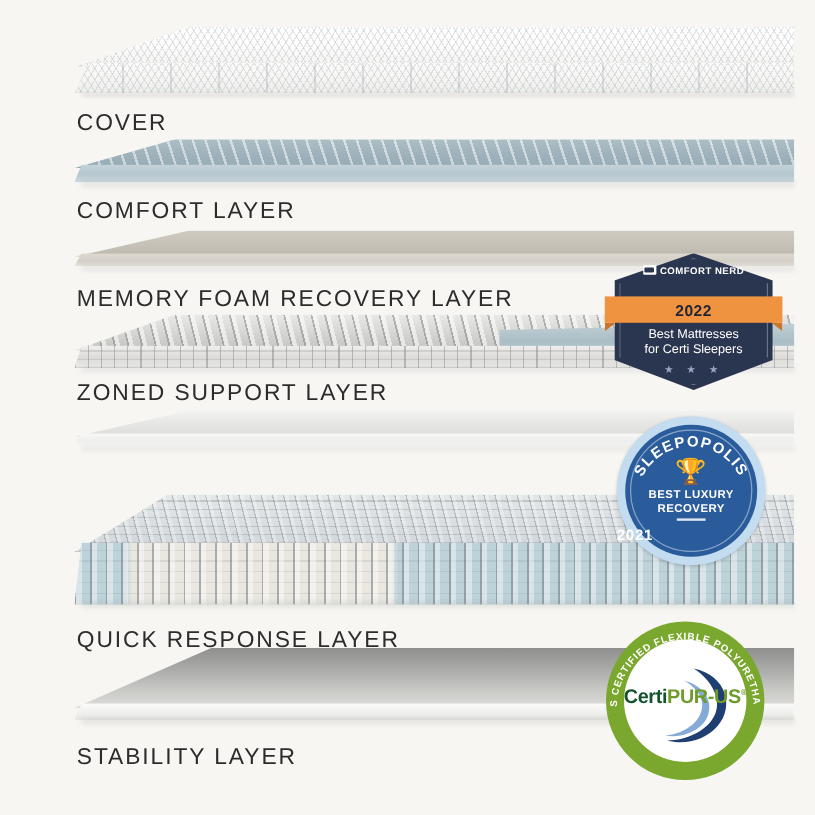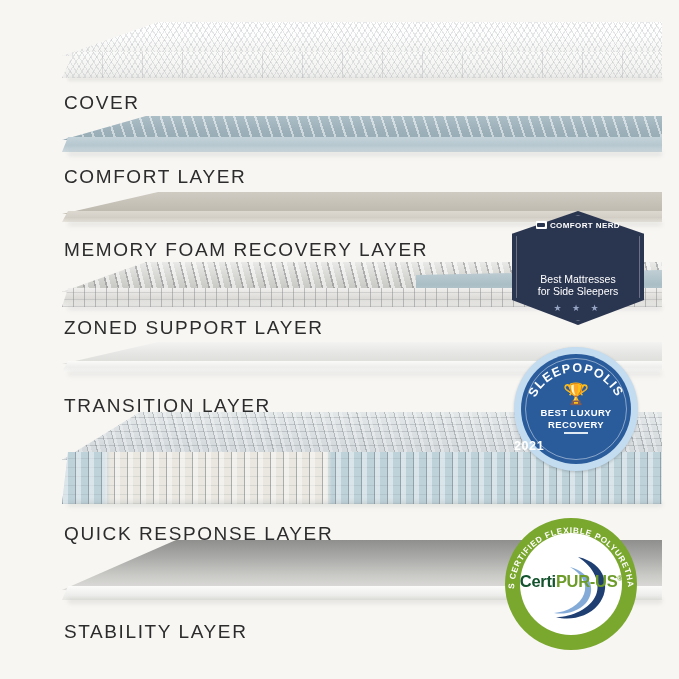--- a/index.html
+++ b/index.html
@@ -371,21 +371,20 @@
       </div>
     <div class="zs-shadow"></div>
   </div>
   <div class="layer-label" style="top:317px">ZONED SUPPORT LAYER</div>
 
   <div class="slab" id="transition">
     <div class="tr-top"></div>
     <div class="tr-face"></div>
     <div class="tr-shadow"></div>
   </div>
-  <div class="layer-label" style="top:395px">TRANSITION LAYER</div>
 
   <div class="slab" id="coils">
     <div class="co-top">
         <div class="grid"></div>
       </div>
     <div class="co-face">
         <div class="pockets"></div>
       </div>
     <div class="co-shadow"></div>
   </div>
@@ -396,23 +395,26 @@
     <div class="st-face"></div>
     <div class="st-shadow"></div>
   </div>
   <div class="layer-label" style="top:621px">STABILITY LAYER</div>
 
   <div id="badge-nerd">
     <div class="hexbody"></div>
     <div class="nerd-logo">
       <span class="mark"></span><span>COMFORT NERD</span>
     </div>
+    <div class="ribbon">
+      <span class="ytxt">2022</span>
+    </div>
     <div class="nerd-title">
       <div>Best Mattresses</div>
-      <div>for Side Sleepers</div>
+      <div>for Certi Sleepers</div>
     </div>
     <div class="nerd-stars">★ ★ ★</div>
   </div>
 
   <div id="badge-sleepo">
     <div class="sp-outer"></div>
     <div class="sp-inner"></div>
     <div class="sp-ring"></div>
     <svg class="sp-arc" viewBox="0 0 124 124">
       <defs>

